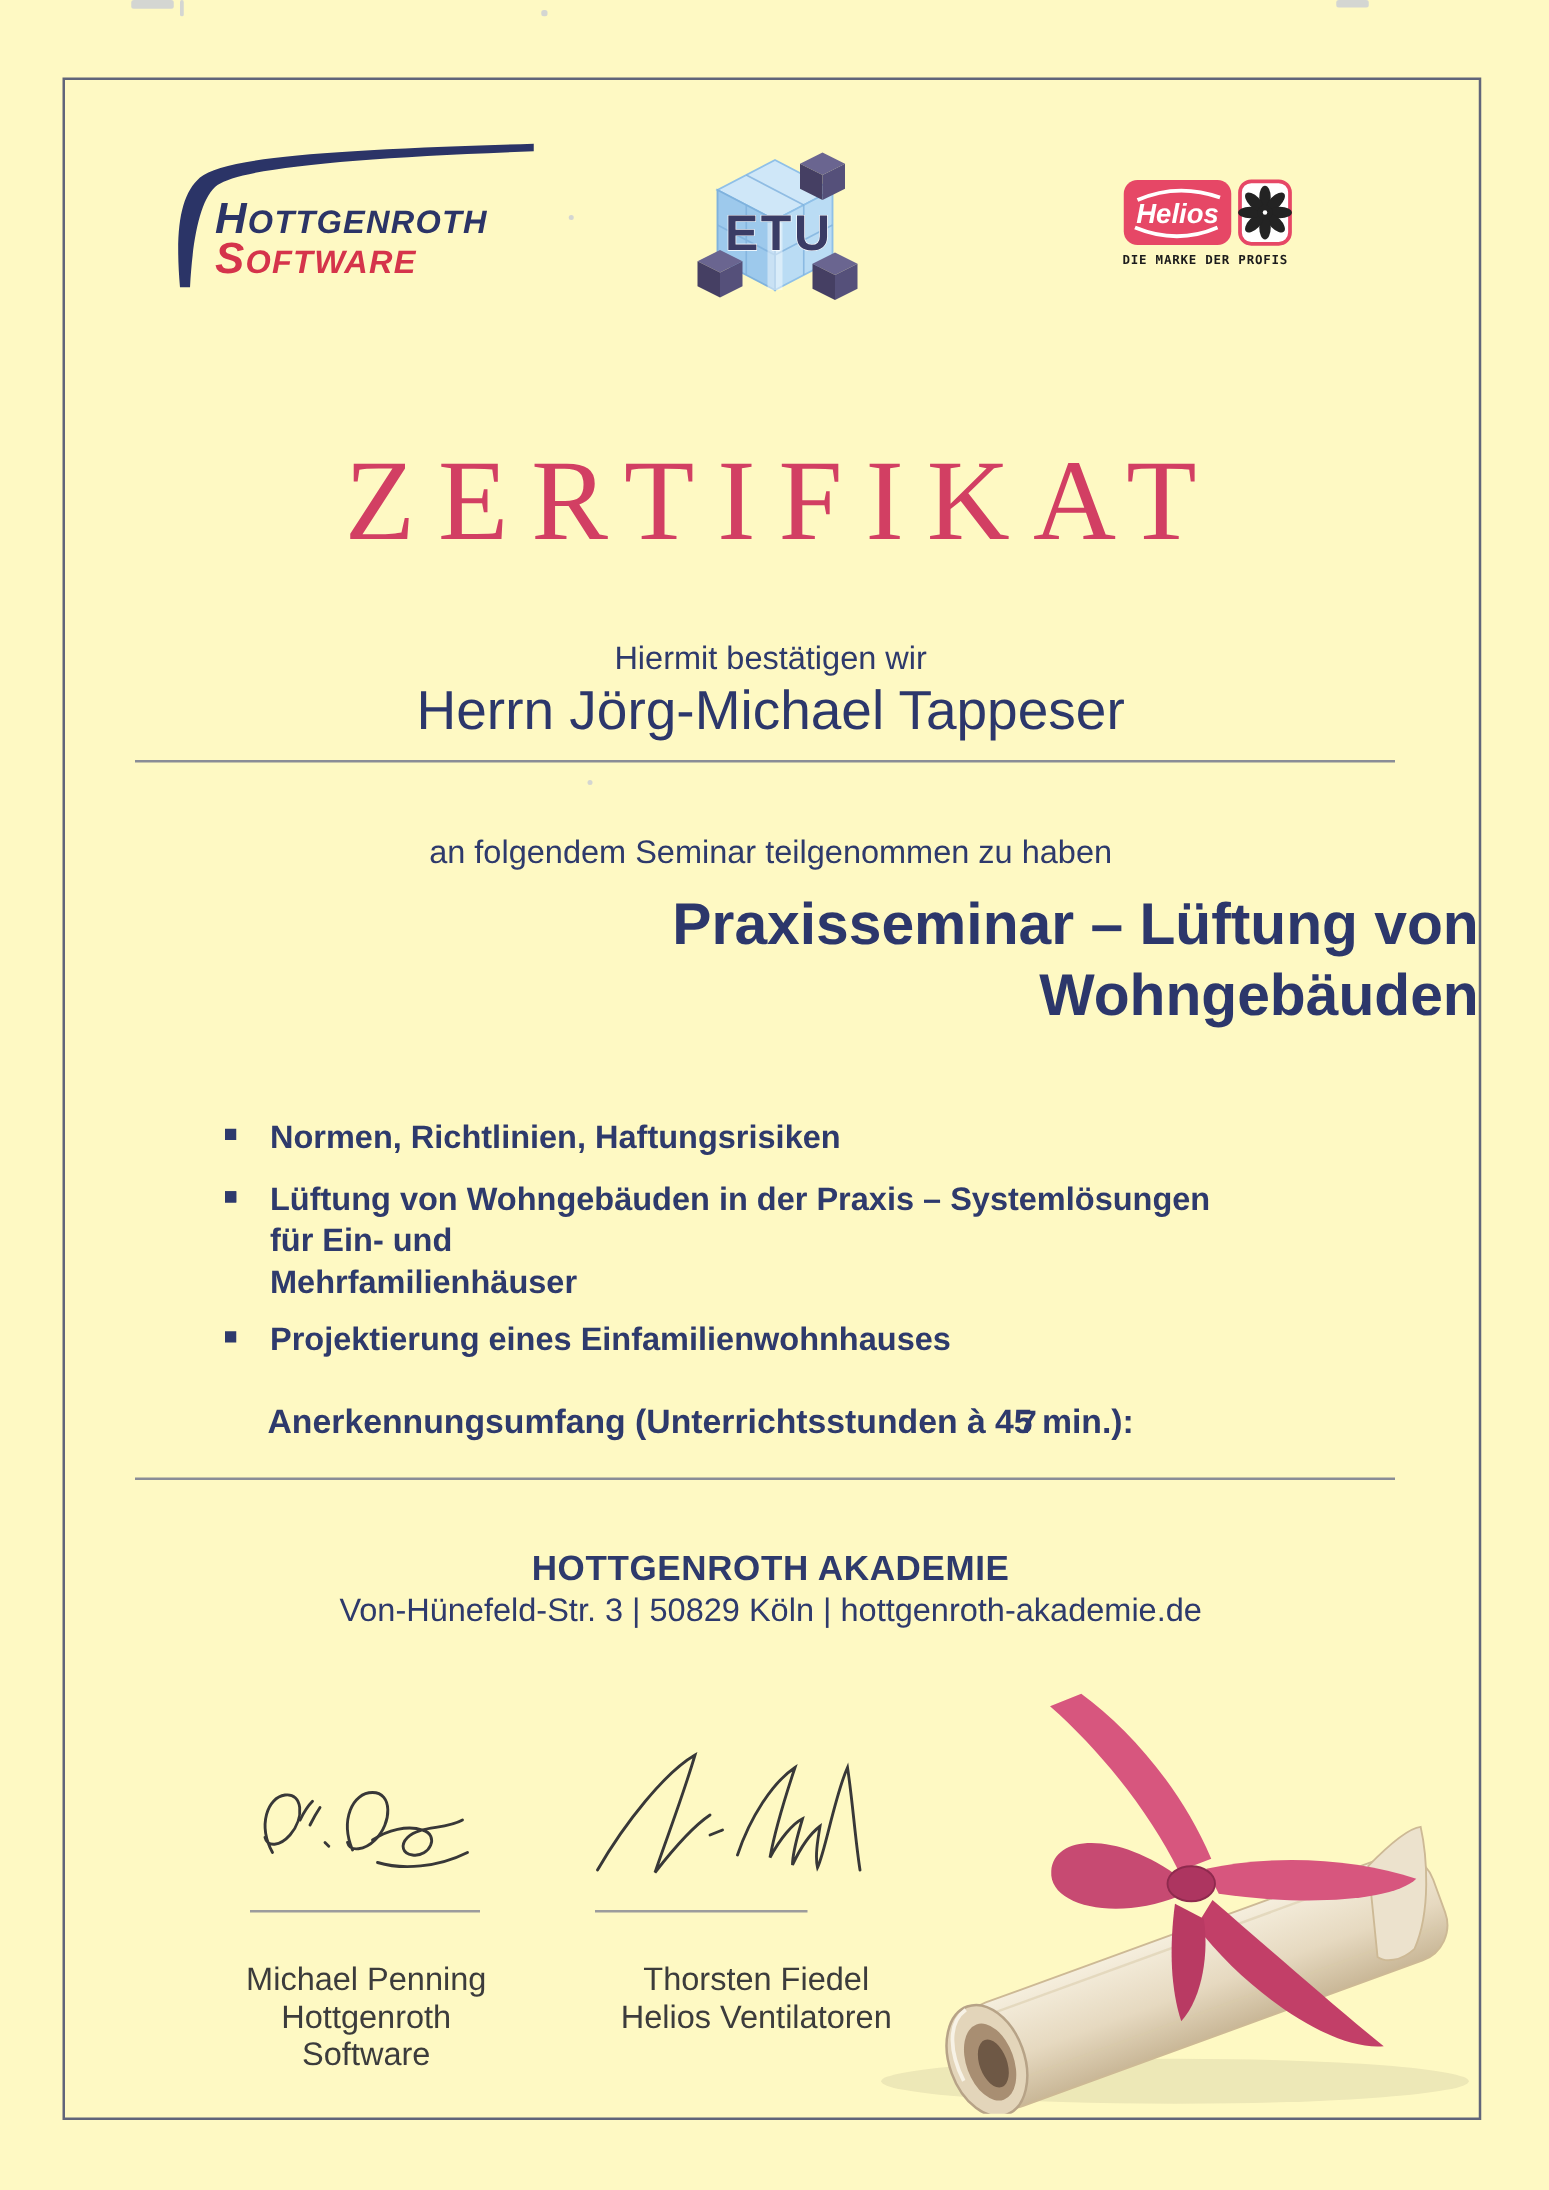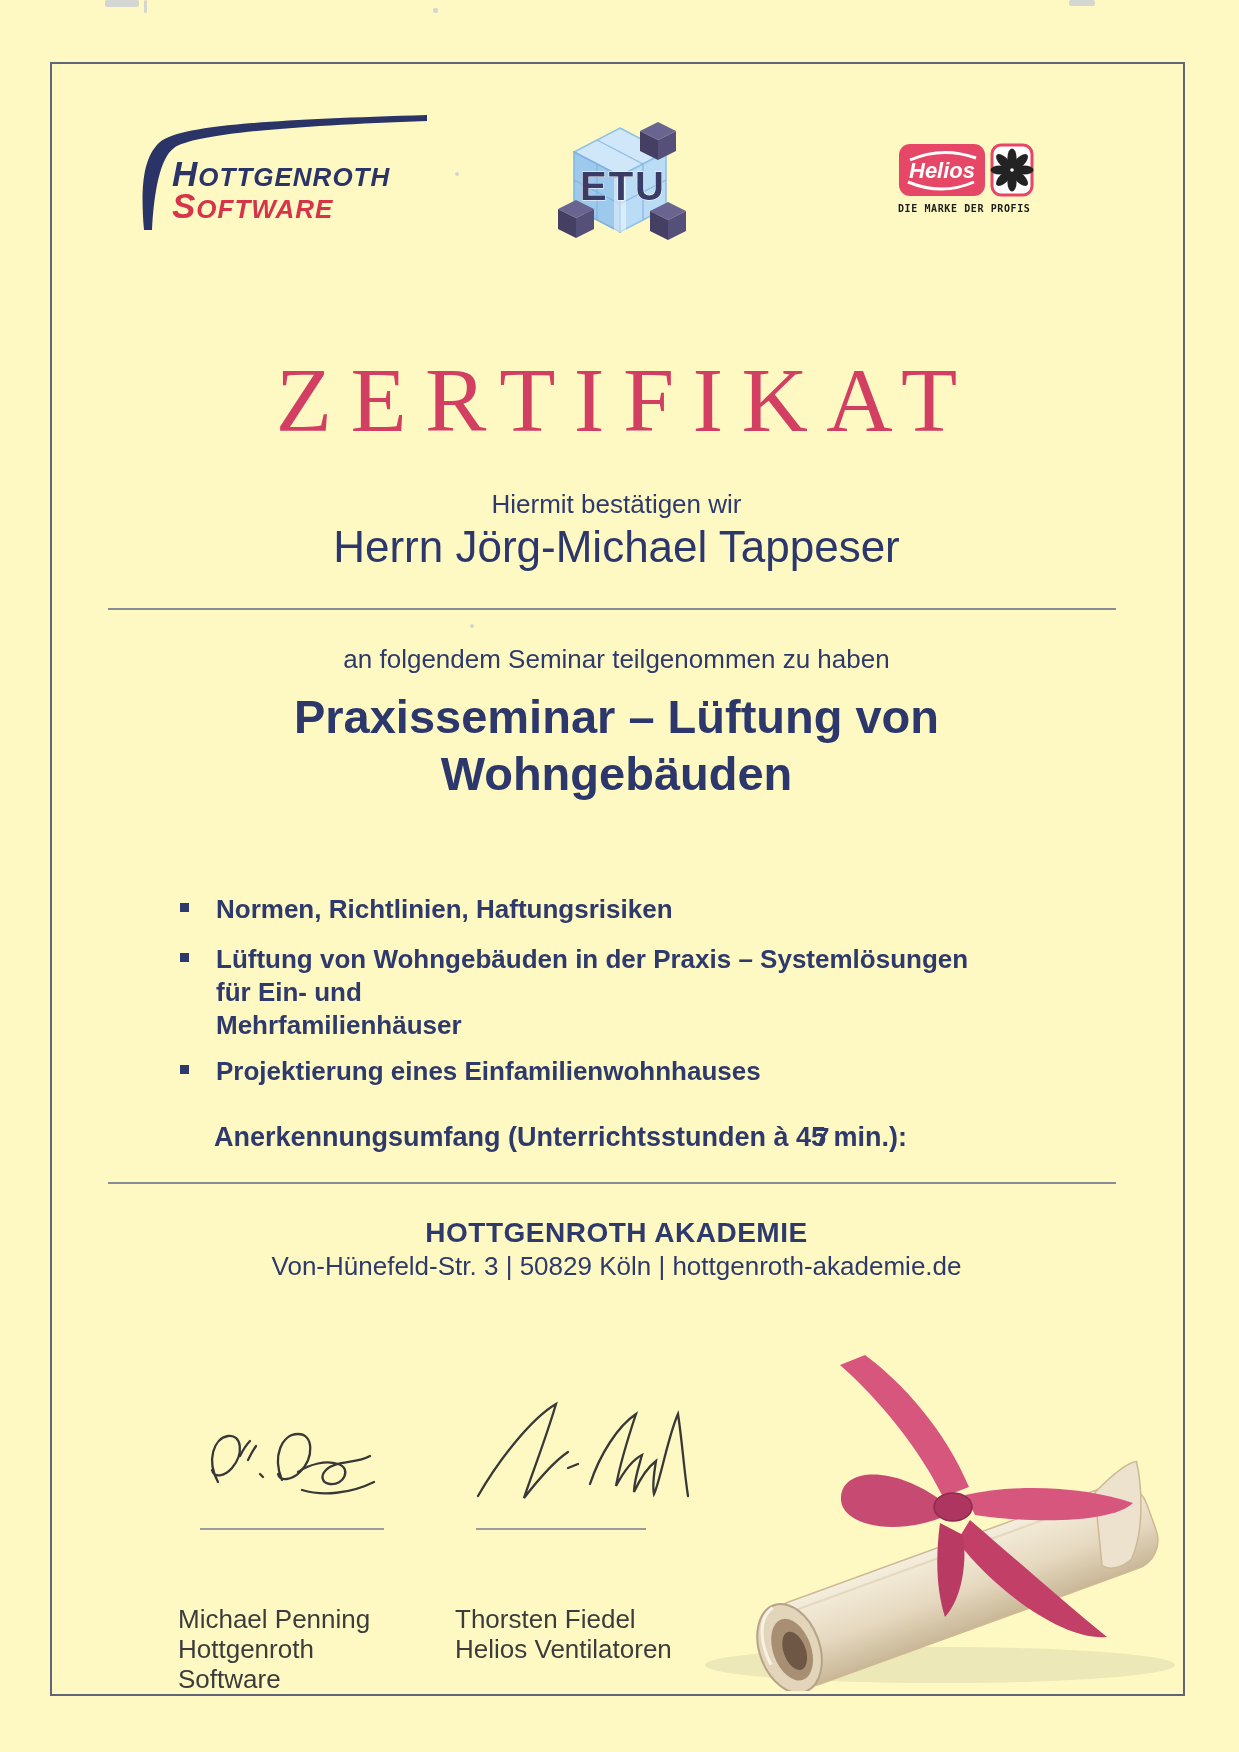--- a/index.html
+++ b/index.html
@@ -7,45 +7,45 @@
         font-family:"Liberation Sans",sans-serif;color:#2e3a6c;}
   .abs{position:absolute;}
   
   .frame{left:50px;top:62px;width:1131px;height:1630px;border:2px solid #60657a;}
   
   .speck{background:#c9cdd6;border-radius:2px;opacity:.8;}
   
   .cert-title{left:50px;top:350px;width:1133px;text-align:center;
     font-family:"Liberation Serif",serif;font-size:92px;font-weight:400;
     letter-spacing:.2em;text-indent:.2em;color:#d23f63;line-height:1.1;}
-  .center-line{left:50px;width:1133px;text-align:center;}
+  .center-line{left:50px;width:1133px;text-align:center;margin-top:22px;}
   .intro{top:489px;font-size:26px;color:#2e3a6c;}
   .recipient{top:522px;font-size:44px;font-weight:normal;color:#2c376b;}
   .divider{height:0;border-top:2px solid #8a8d96;}
   .divider1{left:108px;top:608px;width:1008px;}
   .divider2{left:108px;top:1182px;width:1008px;}
   .participation{top:644px;font-size:26px;}
-  .seminar-title{top:688px;font-size:47px;font-weight:bold;line-height:57px;color:#2c376b;}
+  .seminar-title{top:688px;font-size:47px;font-weight:bold;line-height:57px;color:#2c376b;text-align:right;}
   .content-heading{left:134px;top:830px;font-size:29px;font-weight:bold;}
   .content-list{left:180px;top:893px;width:790px;margin:0;padding:0;list-style:none;}
   .content-list li{position:relative;padding-left:36px;margin-bottom:17px;
     font-size:26px;font-weight:bold;line-height:33px;}
   .content-list li:nth-child(3){margin-bottom:13px;}
   .bullet{position:absolute;left:0;top:10px;width:9px;height:9px;background:#2e3a6c;}
   .item-text{white-space:pre-line;}
   .recognition-label{left:214px;top:1122px;font-size:27px;font-weight:bold;}
   .recognition-value{left:815px;top:1122px;font-size:26px;font-weight:bold;}
   .academy-name{top:1217px;font-size:28px;font-weight:bold;letter-spacing:.5px;}
   .academy-address{top:1251px;font-size:26px;}
   .date-block{left:266px;top:1323px;width:600px;text-align:center;
     font-size:26px;line-height:28px;color:#3d3d3d;}
   .sig-line{height:0;border-top:2px solid #9c9c9c;}
   .sig-line1{left:200px;top:1528px;width:184px;}
   .sig-line2{left:476px;top:1528px;width:170px;}
-  .sig-names{top:1568px;font-size:26px;line-height:30px;color:#3c3c3c;margin-top:36px;}
+  .sig-names{top:1568px;text-align:center;font-size:26px;line-height:30px;color:#3c3c3c;}
   .sig-names1{left:178px;width:230px;}
   .sig-names2{left:455px;width:300px;}
   
   .helios{left:898px;top:143px;width:136px;}
   .helios-row{display:flex;align-items:stretch;}
   .helios-caption{margin-top:6px;width:134px;font-family:"DejaVu Sans Mono",monospace;
     font-size:10px;font-weight:bold;letter-spacing:.6px;color:#1c1c1c;white-space:nowrap;}
 </style>
 </head>
 <body>

